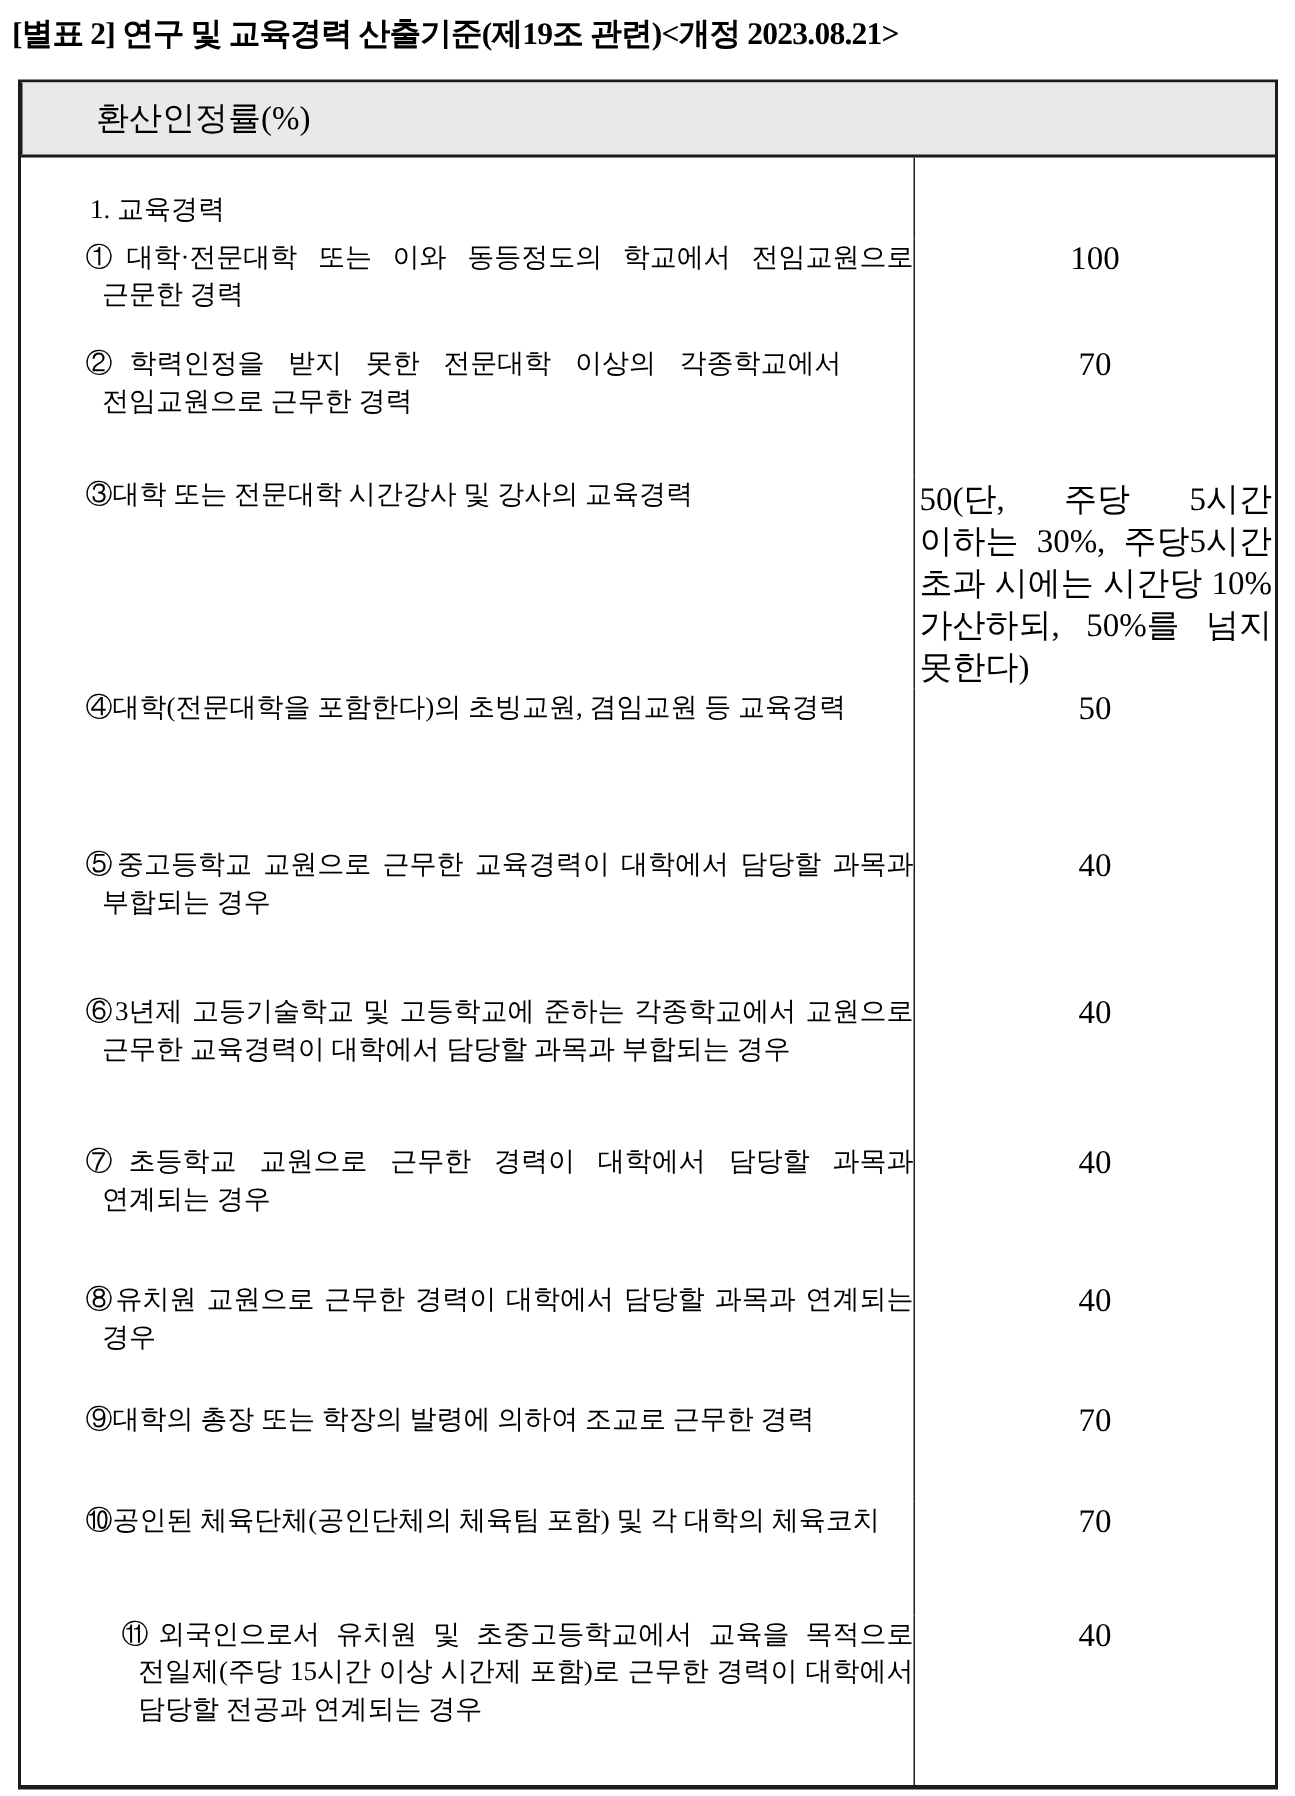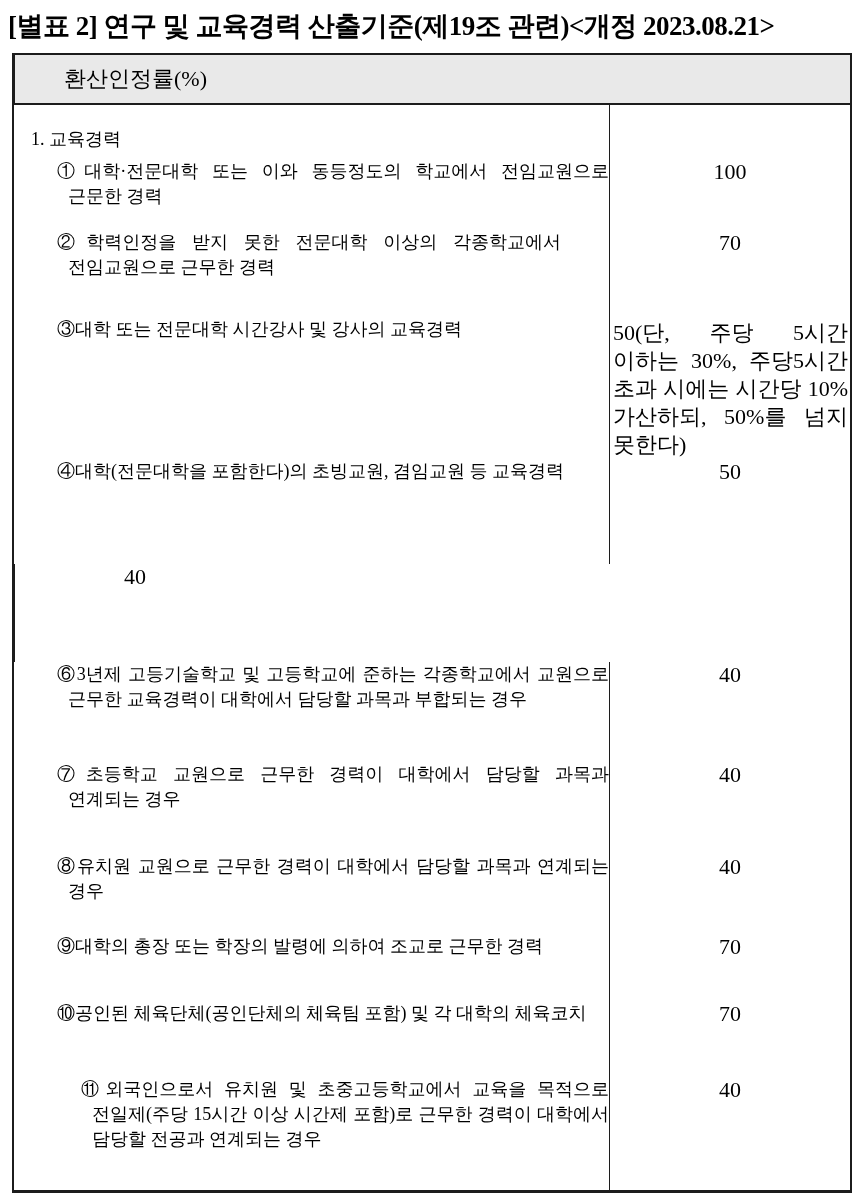--- a/index.html
+++ b/index.html
@@ -9,21 +9,21 @@
     width: 863px;
     height: 1197px;
     font-family: "Liberation Serif", "DejaVu Serif", serif;
     color: #000000;
     position: relative;
   }
   .page-title {
     position: absolute;
     left: 8px;
     top: 8px;
-    font-size: 27px;
+    font-size: 21px;
     font-weight: bold;
     letter-spacing: -0.5px;
     white-space: nowrap;
     text-align: center;
   }
   .career-table {
     position: absolute;
     left: 12px;
     top: 53px;
     width: 836px;
@@ -78,21 +78,21 @@
     text-align: center;
     box-sizing: border-box;
     line-height: 25px;
   }
   .rate-long {
     text-align: justify;
     line-height: 28px;
     padding: 2px 2px 0 3px;
     word-break: keep-all;
   }
-  .rh-sec { min-height: 54px; }
+  .rh-sec { min-height: 54px; margin-left: 29px; }
   .rh-0  { min-height: 71px; }
   .rh-1  { min-height: 87px; gap: 48px; }
   .rh-2  { min-height: 130px; }
   .rh-3  { min-height: 105px; }
   .rh-4  { min-height: 98px; }
   .rh-5  { min-height: 100px; }
   .rh-6  { min-height: 92px; }
   .rh-7  { min-height: 80px; justify-content: space-between; }
   .rh-8  { min-height: 67px; }
   .rh-9  { min-height: 76px; }
@@ -128,20 +128,21 @@
     <div class="c-left item-text">③대학 또는 전문대학 시간강사 및 강사의 교육경력</div>
     <div class="c-right rate-long">50(단, 주당 5시간 이하는 30%, 주당5시간 초과 시에는 시간당 10% 가산하되, 50%를 넘지 못한다)</div>
   </div>
 
   <div class="t-row rh-3">
     <div class="c-left item-text">④대학(전문대학을 포함한다)의 초빙교원, 겸임교원 등 교육경력</div>
     <div class="c-right">50</div>
   </div>
 
   <div class="t-row rh-4">
+    <div class="c-left item-text">⑤중고등학교 교원으로 근무한 교육경력이 대학에서 담당할 과목과 부합되는 경우</div>
     <div class="c-right">40</div>
   </div>
 
   <div class="t-row rh-5">
     <div class="c-left item-text">⑥3년제 고등기술학교 및 고등학교에 준하는 각종학교에서 교원으로 근무한 교육경력이 대학에서 담당할 과목과 부합되는 경우</div>
     <div class="c-right">40</div>
   </div>
 
   <div class="t-row rh-6">
     <div class="c-left item-text">⑦초등학교 교원으로 근무한 경력이 대학에서 담당할 과목과 연계되는 경우</div>

